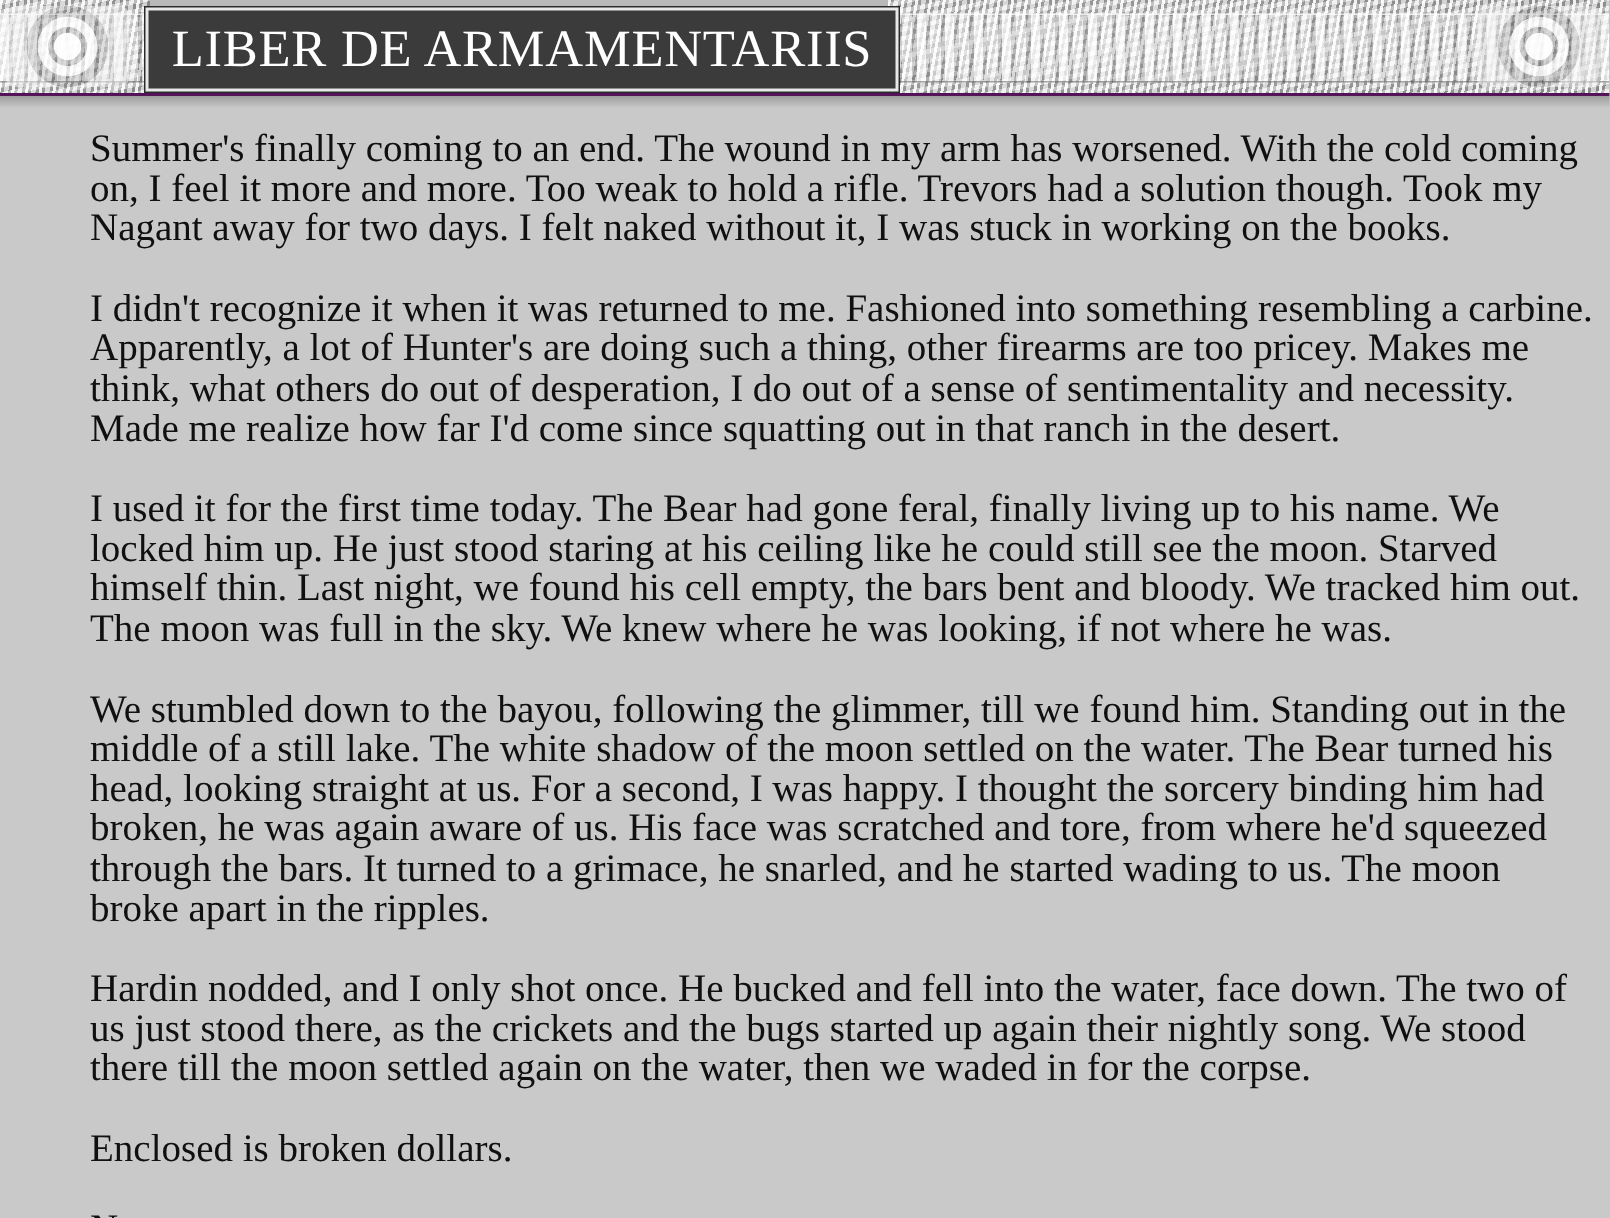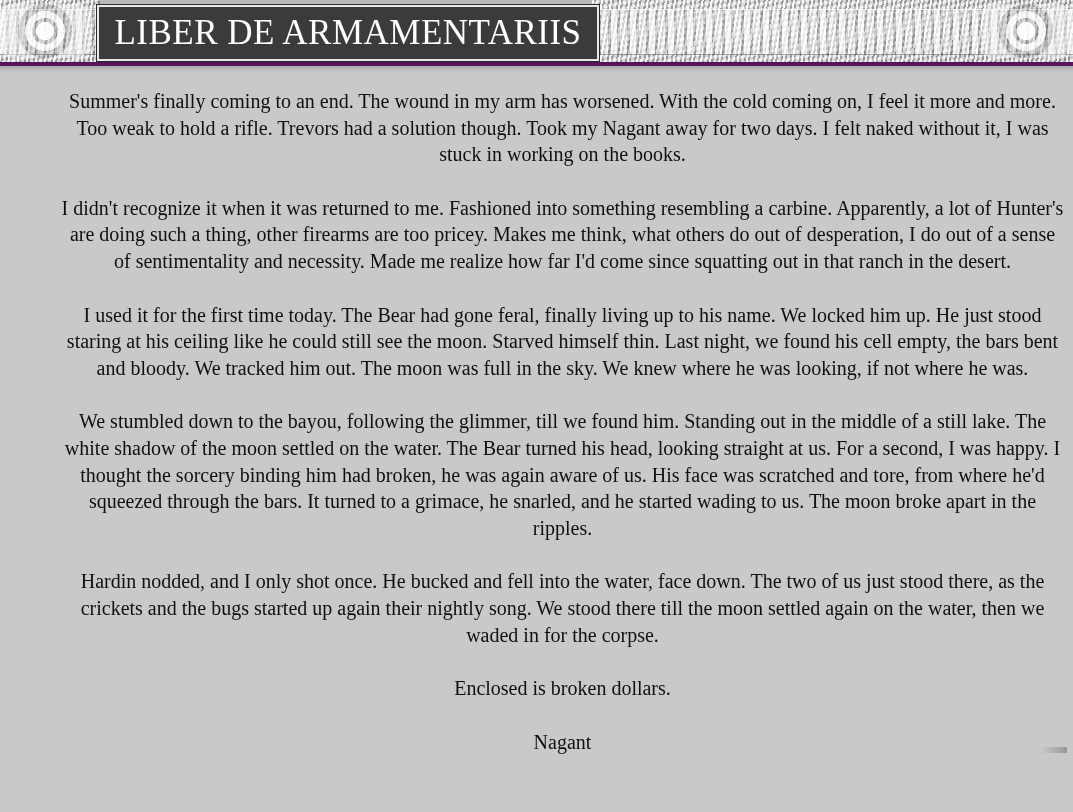--- a/index.html
+++ b/index.html
@@ -14,21 +14,21 @@
     font-family: "Liberation Serif", serif;
   }
 
   
   .banner {
     position: relative;
     width: 1073px;
     height: 62px;
     background: #b9b9b9;
     overflow: hidden;
-    border-bottom: 4px solid #701a75;
+    border-bottom: 2px solid #701a75;
   }
   
   .orn {
     position: absolute;
     top: 0;
     height: 62px;
     background:
       repeating-linear-gradient(100deg, rgba(255,255,255,0.85) 0 2px, rgba(120,120,120,0.30) 2px 4px, rgba(255,255,255,0.55) 4px 7px, rgba(90,90,90,0.25) 7px 9px),
       repeating-linear-gradient(-12deg, rgba(255,255,255,0.6) 0 3px, rgba(110,110,110,0.25) 3px 6px),
       radial-gradient(ellipse at 30% 50%, #f2f2f2 0%, #cfcfcf 45%, #9e9e9e 100%);
@@ -93,25 +93,25 @@
   }
 
   
   .page {
     position: relative;
     padding: 22px 10px 0 60px;
     color: #111111;
   }
   .para {
     width: 1005px;
-    font-size: 20px;
+    font-size: 26px;
     line-height: 26.6px;
     margin: 0 0 27px 0;
     color: #101010;
-    text-align: center;
+    text-align: left;
   }
   .para:last-child { margin-bottom: 0; }
   .signature {
     margin-bottom: 0;
   }
   .corner-mark {
     position: absolute;
     right: 6px;
     bottom: 2px;
     width: 26px;

